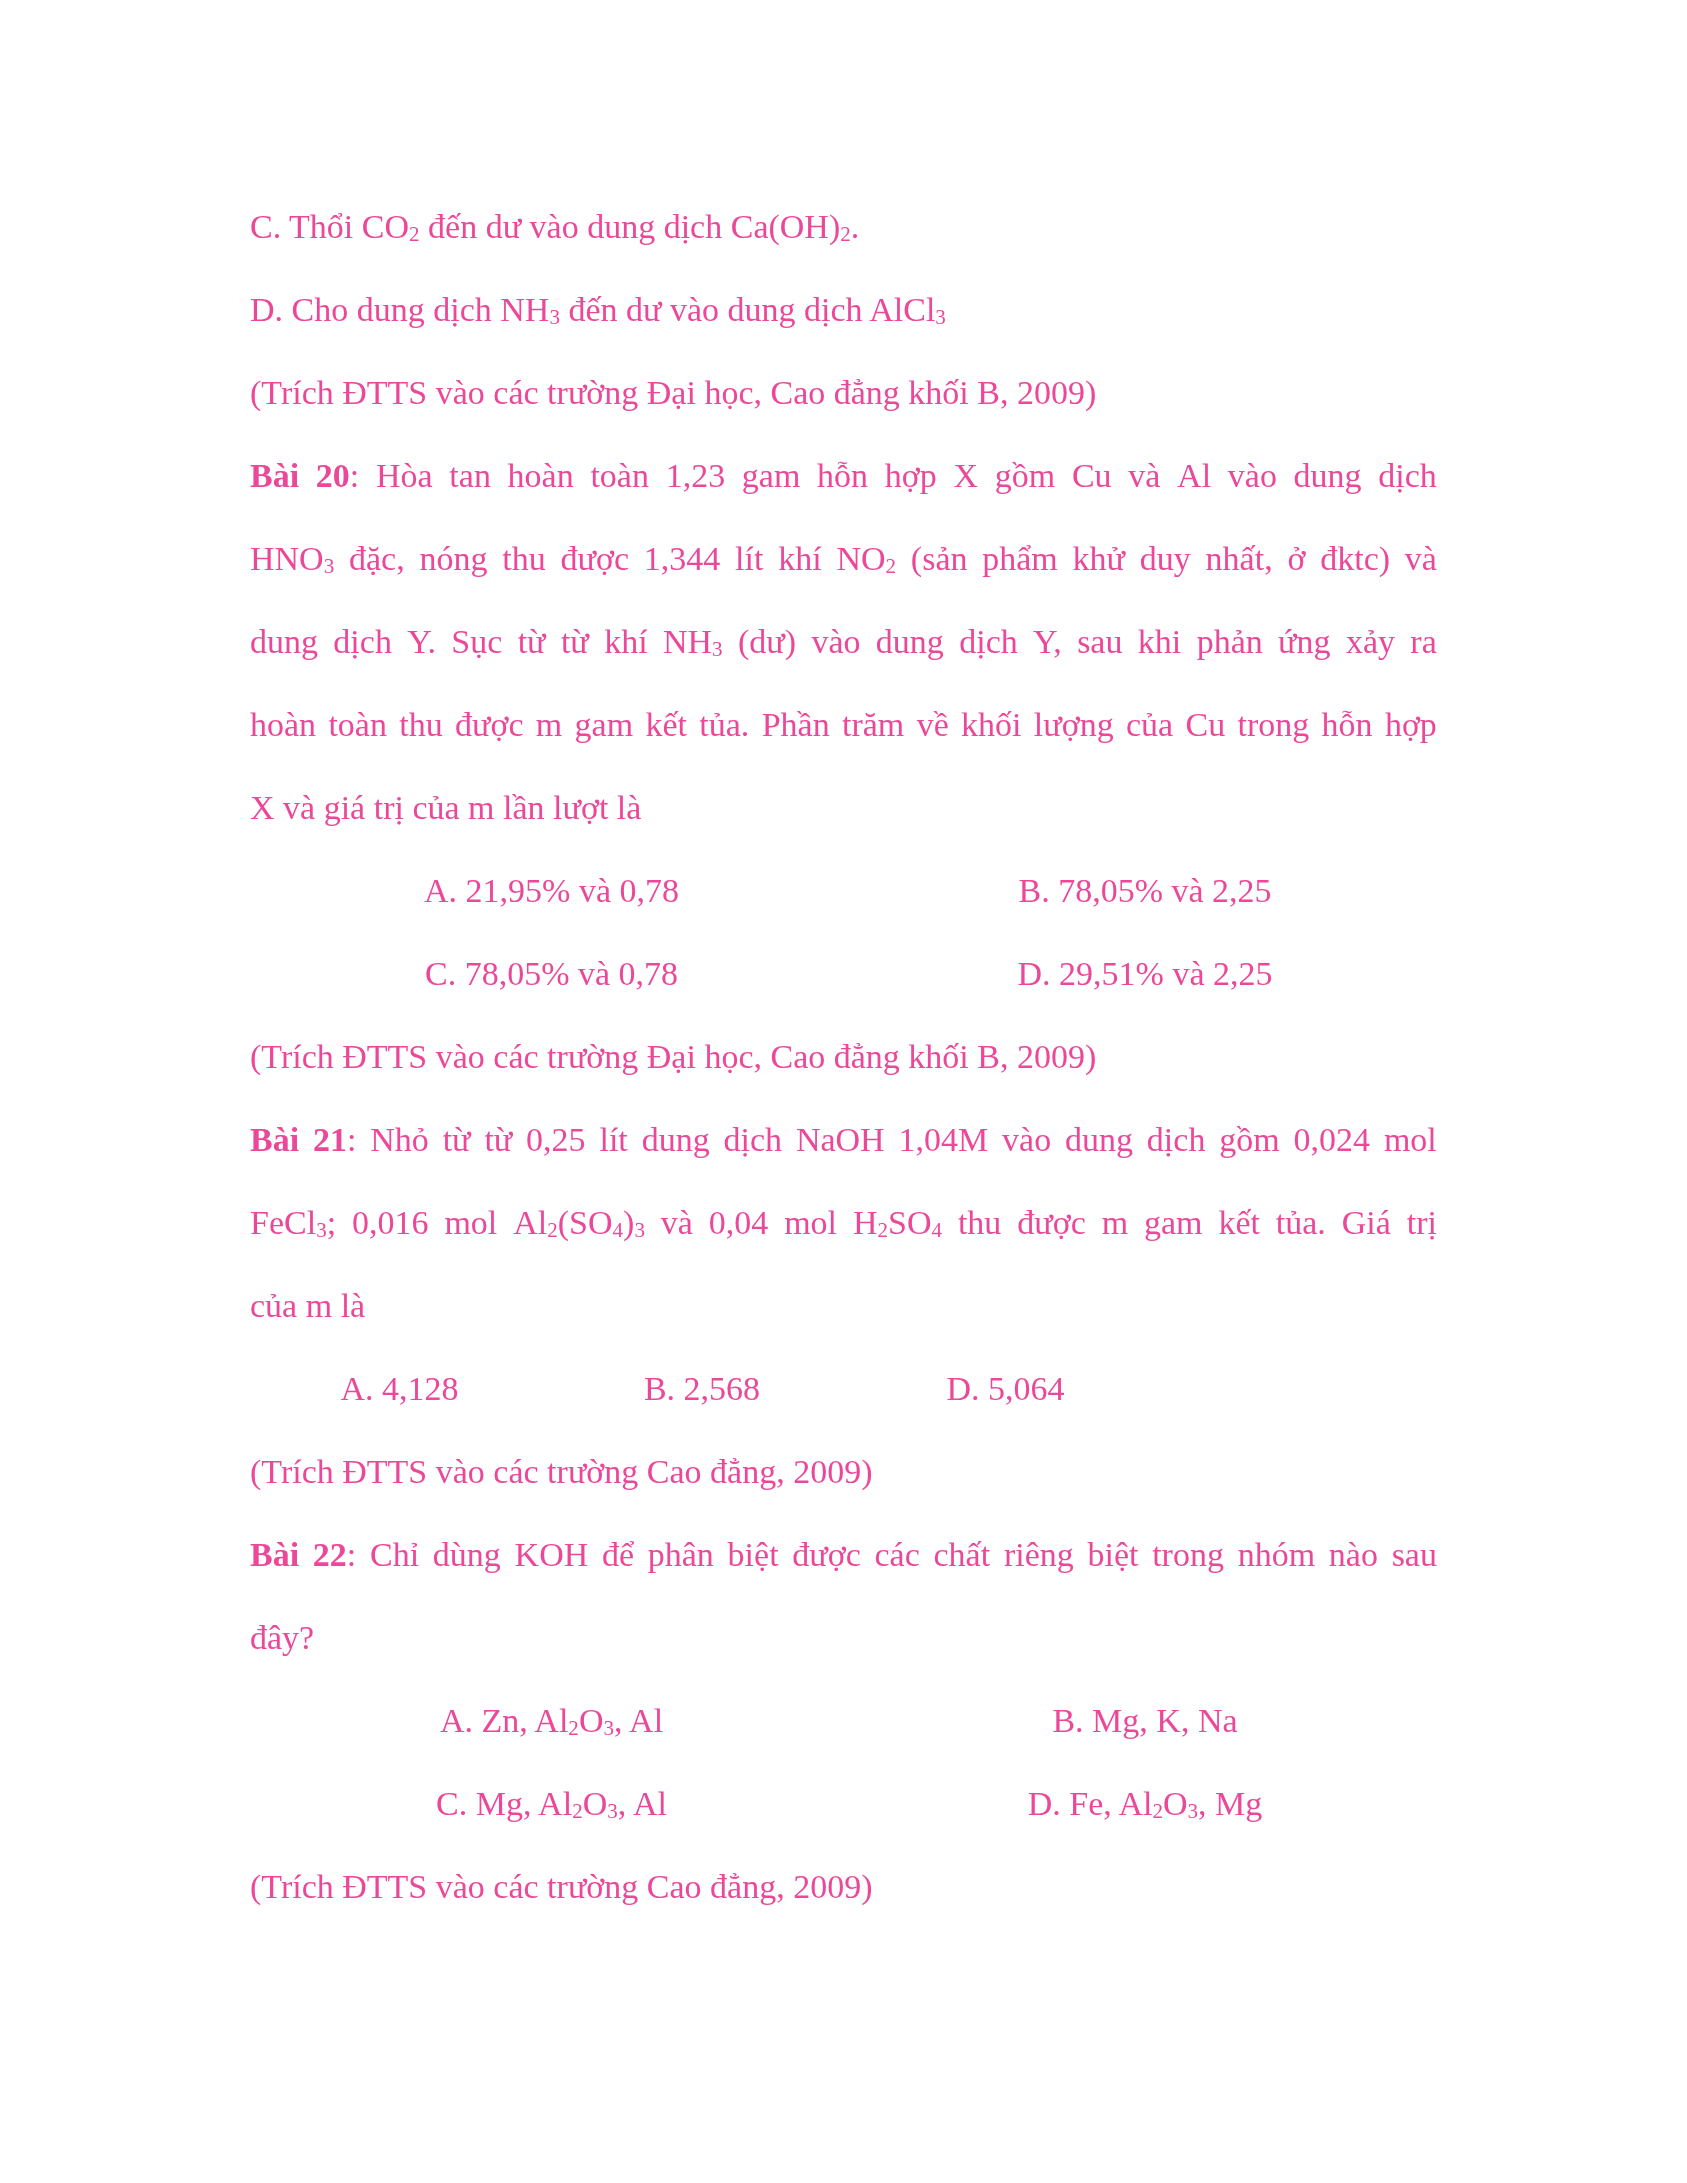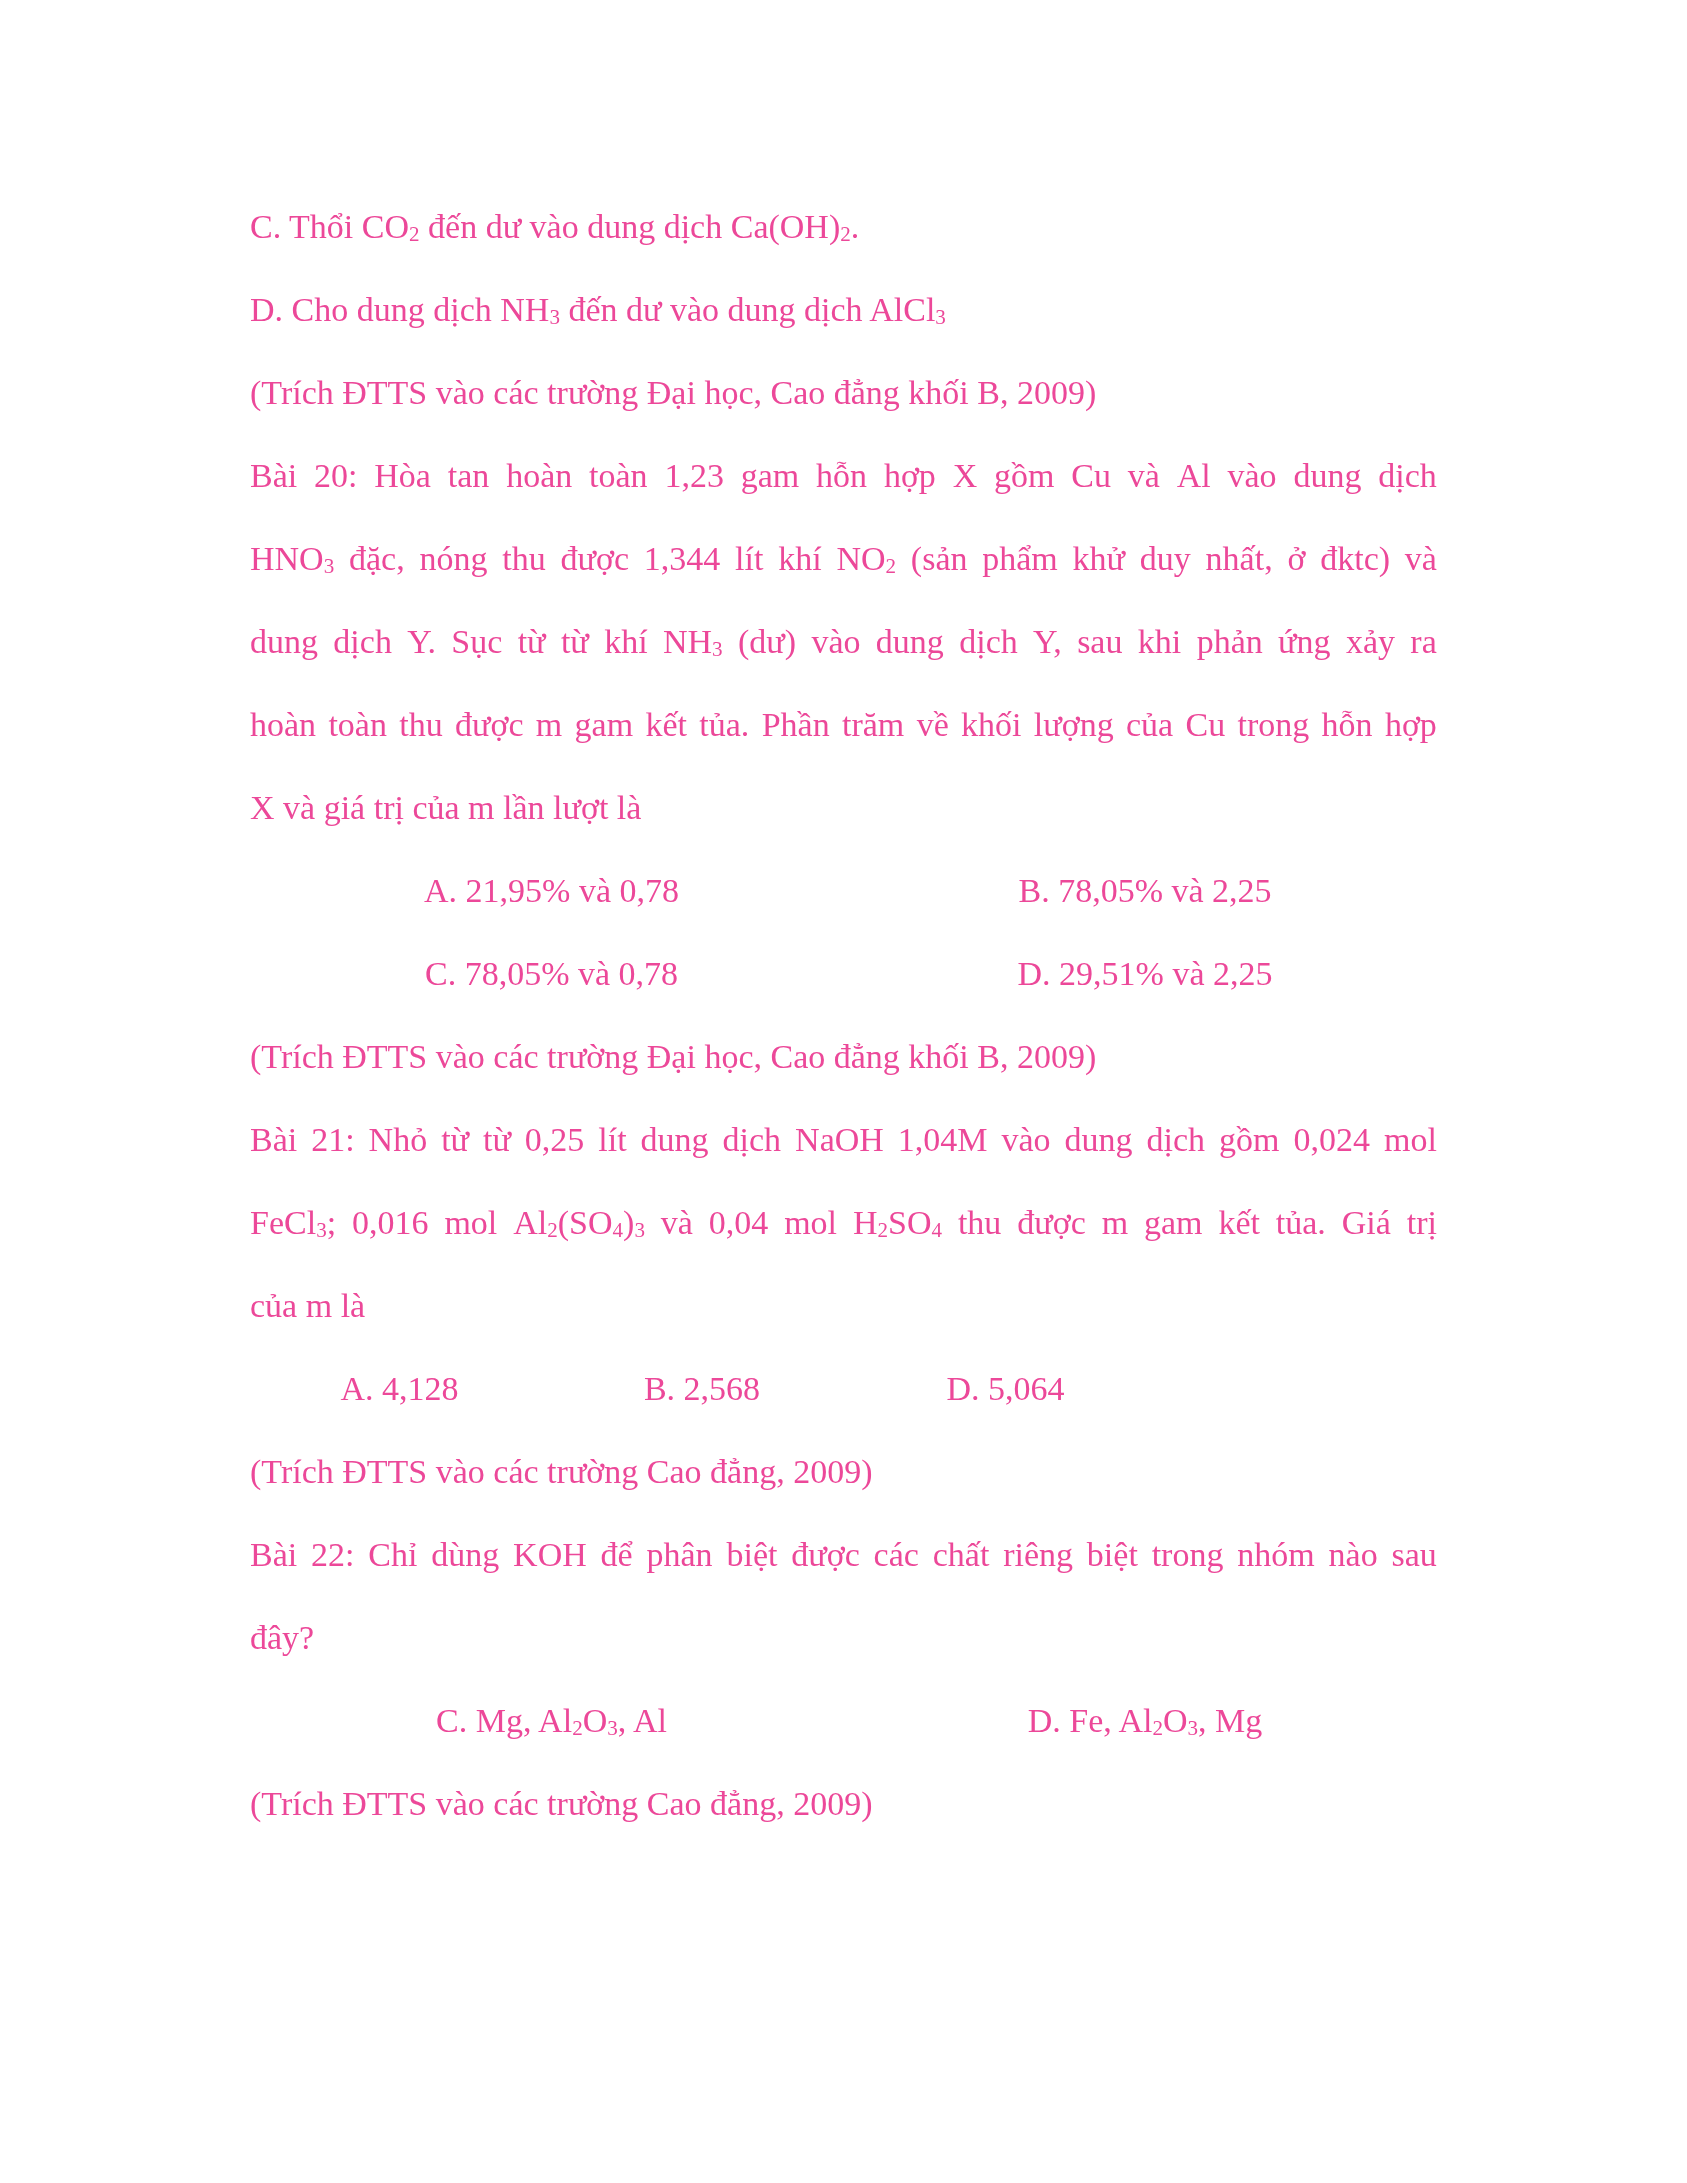--- a/index.html
+++ b/index.html
@@ -28,21 +28,21 @@
   .cite { }
   .just {
     display: flex;
     justify-content: space-between;
     flex-wrap: nowrap;
   }
   .just .w { display: inline-block; }
   .grid2 { display: grid; grid-template-columns: 603px auto; }
   .grid4 { display: grid; grid-template-columns: 299px 306px 301px auto; }
   .cell  { text-align: center; }
-  .b { font-weight: normal; }
+  .b { font-weight: bold; }
   sub {
     font-size: 0.62em;
     line-height: 0;
     vertical-align: baseline;
     position: relative;
     bottom: -0.14em;
   }
 </style>
 </head>
 <body>
@@ -200,19 +200,23 @@
         <span class="w"><span>chất</span></span>
         <span class="w"><span>riêng</span></span>
         <span class="w"><span>biệt</span></span>
         <span class="w"><span>trong</span></span>
         <span class="w"><span>nhóm</span></span>
         <span class="w"><span>nào</span></span>
         <span class="w"><span>sau</span></span>
       </div>
       <div class="line txt"><span>đây?</span></div>
       <div class="line grid2">
+        <div class="cell"><span>A. Zn, Al</span><sub>2</sub><span>O</span><sub>3</sub><span>, Al</span></div>
+        <div class="cell"><span>B. Mg, K, Na</span></div>
+      </div>
+      <div class="line grid2">
         <div class="cell"><span>C. Mg, Al</span><sub>2</sub><span>O</span><sub>3</sub><span>, Al</span></div>
         <div class="cell"><span>D. Fe, Al</span><sub>2</sub><span>O</span><sub>3</sub><span>, Mg</span></div>
       </div>
       <div class="line cite"><span>(Trích ĐTTS vào các trường Cao đẳng, 2009)</span></div>
     </div>
 </div>
 
 
 </body></html>

